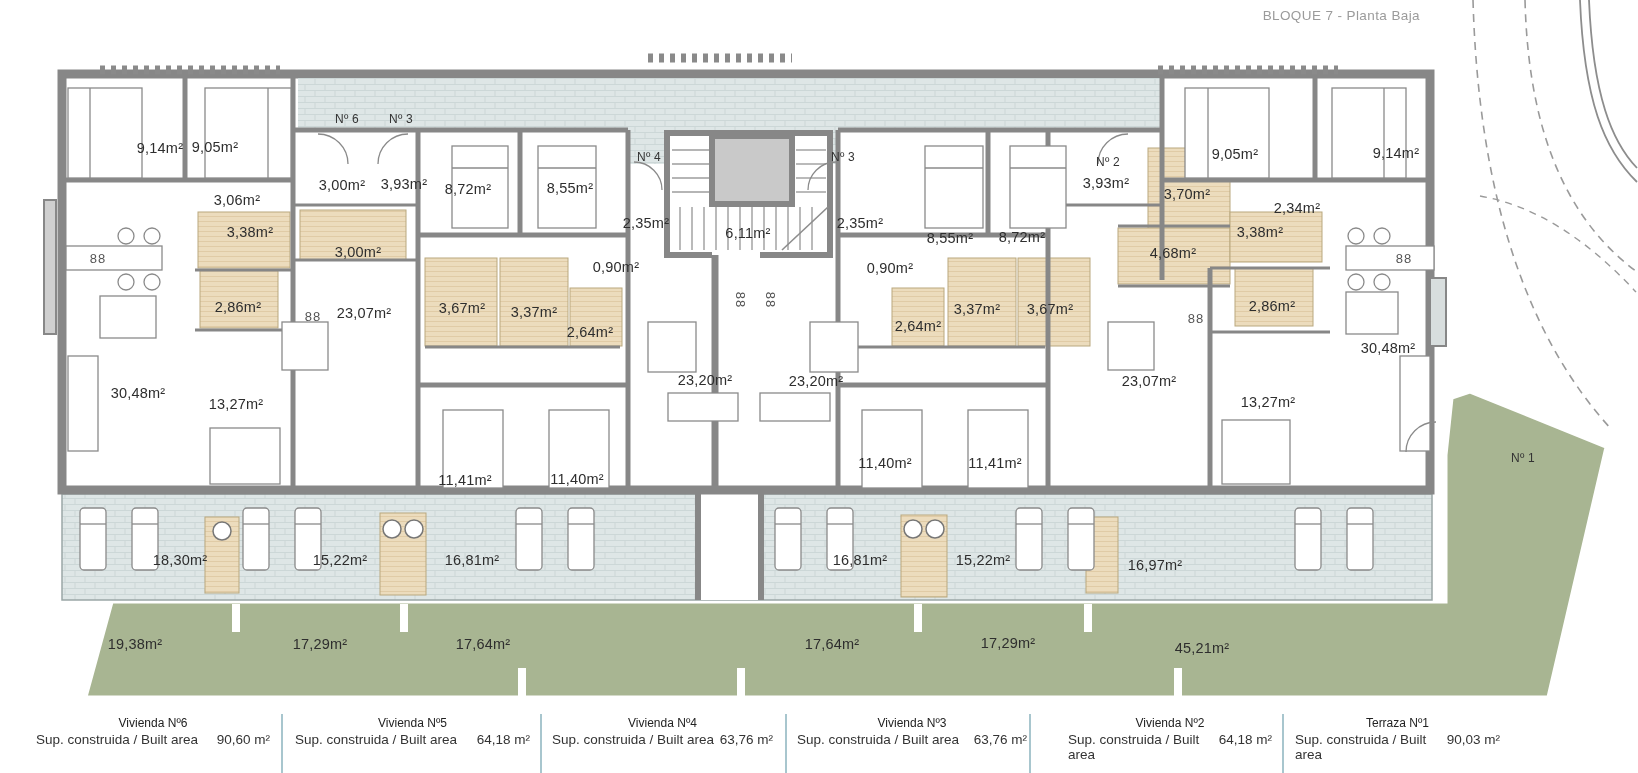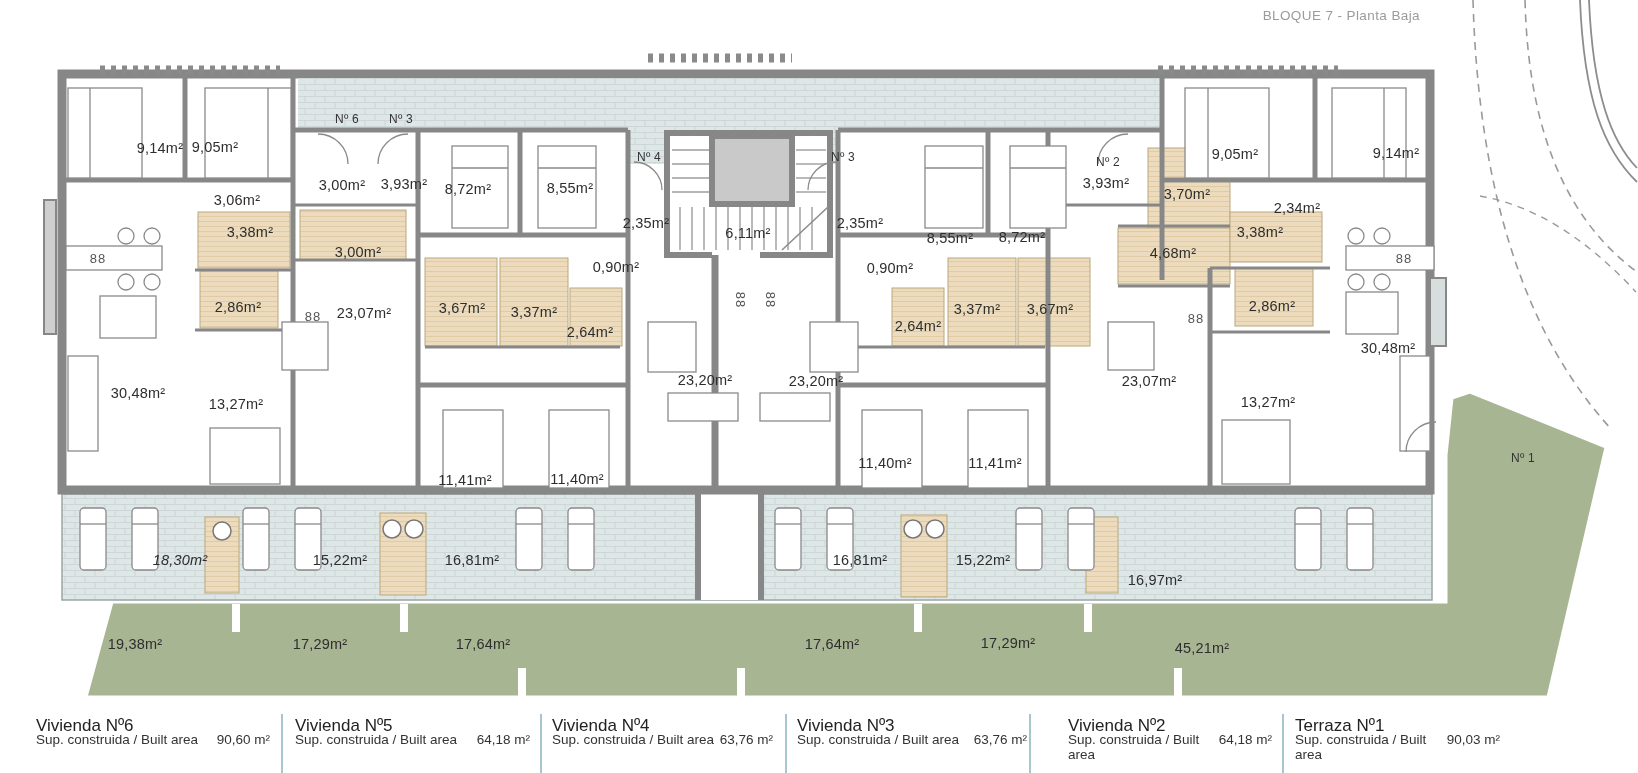--- a/index.html
+++ b/index.html
@@ -8,21 +8,21 @@
   #title{position:absolute;top:8px;right:218px;font-size:13.5px;color:#9b9b9b;letter-spacing:.4px;}
   svg{position:absolute;left:0;top:0;}
   
   .plbl{position:absolute;transform:translate(-50%,-50%);white-space:nowrap;
         font-size:14.5px;color:#2e2e2e;letter-spacing:.2px;}
   .unit{font-size:12px;color:#333;}
   .stove{position:absolute;transform:translate(-50%,-50%);font-size:13px;color:#555;letter-spacing:1px;}
   .stove.v{transform:translate(-50%,-50%) rotate(90deg);}
   
   .lcol{position:absolute;top:716px;}
-  .lname{position:absolute;top:0;left:0;right:0;text-align:left;font-size:17px;color:#222;}
+  .lname{position:absolute;top:0;left:0;right:0;text-align:center;font-size:12px;color:#222;}
   .lrow{position:absolute;left:0;right:0;display:flex;justify-content:space-between;
         font-size:13.5px;color:#333;}
   .lr1{top:16px;} .lr2{top:54px;}
   .lval{white-space:nowrap;}
   .vdiv{position:absolute;top:714px;bottom:0;width:2px;background:#a8c6ce;}
 </style>
 </head>
 <body>
 
 <div id="screen">
@@ -302,26 +302,26 @@
       <span class="plbl " style="left: 1187px; top: 194px;">3,70m²</span>
       <span class="plbl " style="left: 1235px; top: 154px;">9,05m²</span>
       <span class="plbl " style="left: 1297px; top: 208px; text-align: center;">2,34m²</span>
       <span class="plbl " style="left: 1260px; top: 232px;">3,38m²</span>
       <span class="plbl " style="left: 1173px; top: 253px;">4,68m²</span>
       <span class="plbl " style="left: 1272px; top: 306px;">2,86m²</span>
       <span class="plbl " style="left: 1149px; top: 381px;">23,07m²</span>
       <span class="plbl " style="left: 1268px; top: 402px;">13,27m²</span>
       <span class="plbl " style="left: 1396px; top: 153px;">9,14m²</span>
       <span class="plbl " style="left: 1388px; top: 348px;">30,48m²</span>
-      <span class="plbl " style="left: 180px; top: 560px; font-style: italic;">18,30m²</span>
+      <span class="plbl " style="left: 180px; top: 560px;">18,30m²</span>
       <span class="plbl " style="left: 340px; top: 560px;">15,22m²</span>
       <span class="plbl " style="left: 472px; top: 560px;">16,81m²</span>
       <span class="plbl " style="left: 860px; top: 560px;">16,81m²</span>
       <span class="plbl " style="left: 983px; top: 560px;">15,22m²</span>
-      <span class="plbl " style="left: 1155px; top: 580px;">16,97m²</span>
+      <span class="plbl " style="left: 1155px; top: 565px;">16,97m²</span>
       <span class="plbl " style="left: 135px; top: 644px;">19,38m²</span>
       <span class="plbl " style="left: 320px; top: 644px;">17,29m²</span>
       <span class="plbl " style="left: 483px; top: 644px;">17,64m²</span>
       <span class="plbl " style="left: 832px; top: 644px;">17,64m²</span>
       <span class="plbl " style="left: 1008px; top: 643px;">17,29m²</span>
       <span class="plbl " style="left: 1202px; top: 648px;">45,21m²</span>
       <span class="plbl unit" style="left: 347px; top: 119px;">Nº 6</span>
       <span class="plbl unit" style="left: 401px; top: 119px;">Nº 3</span>
       <span class="plbl unit" style="left: 649px; top: 157px;">Nº 4</span>
       <span class="plbl unit" style="left: 843px; top: 157px;">Nº 3</span>

